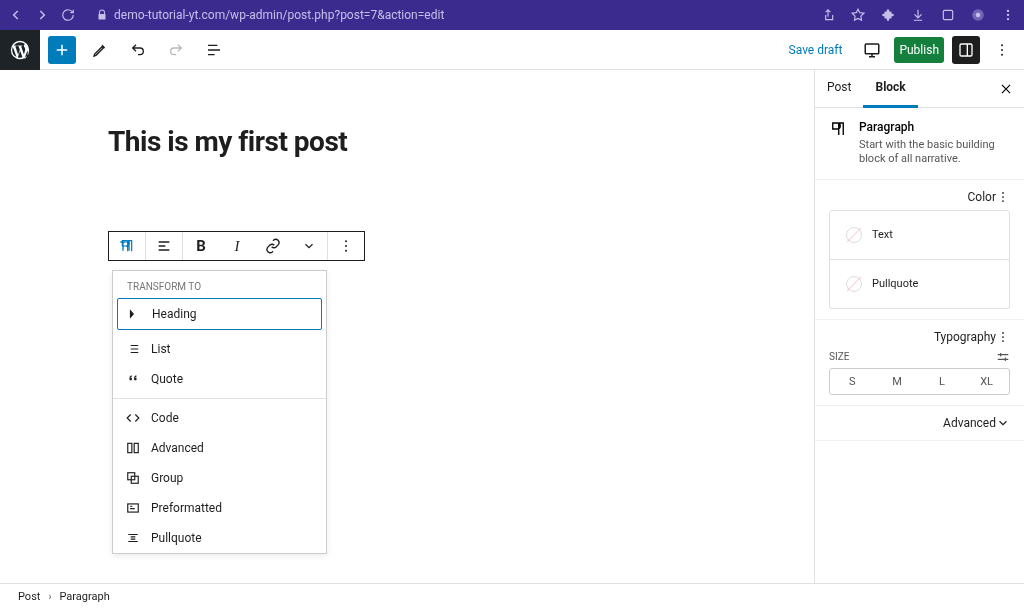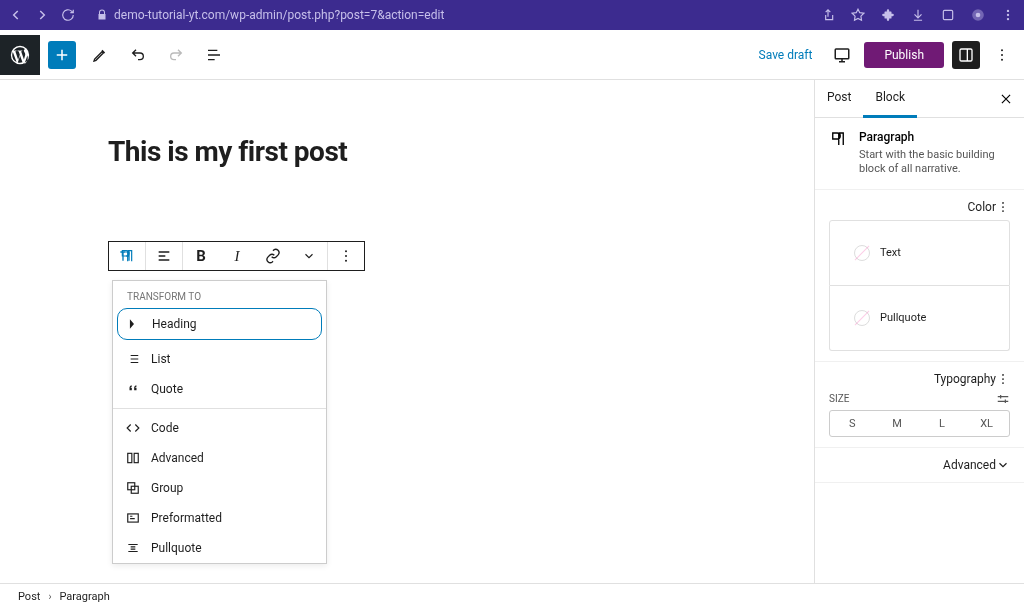--- a/index.html
+++ b/index.html
@@ -6,69 +6,69 @@
 body { width: 1024px; height: 609px; overflow: hidden; background: #fff; display: flex; flex-direction: column; }
 
 
 .browser-bar { height: 30px; background: #3c2b8f; display: flex; align-items: center; padding: 0 8px; gap: 10px; flex-shrink: 0; }
 .browser-bar .nav-icon { width: 16px; height: 16px; display: flex; align-items: center; justify-content: center; color: #c6bfea; cursor: pointer; }
 .browser-bar .url-wrap { display: flex; align-items: center; gap: 6px; color: #c6bfea; font-size: 12px; margin-left: 10px; flex: 1; }
 .browser-bar .url-wrap .lock { width: 12px; height: 12px; }
 .browser-bar .right-icons { display: flex; align-items: center; gap: 14px; color: #c6bfea; }
 
 
-.wp-top { height: 50px; border-bottom: 1px solid #e0e0e0; display: flex; align-items: center; flex-shrink: 0; }
+.wp-top { height: 40px; border-bottom: 1px solid #e0e0e0; display: flex; align-items: center; flex-shrink: 0; }
 .wp-logo { width: 40px; height: 40px; background: #1d2327; display: flex; align-items: center; justify-content: center; color: #fff; }
 .wp-toolbar-left { display: flex; align-items: center; gap: 10px; padding-left: 8px; }
 .tool-btn { width: 28px; height: 28px; display: flex; align-items: center; justify-content: center; border-radius: 3px; cursor: pointer; color: #1e1e1e; }
 .tool-btn.primary { background: #007cba; color: #fff; width: 28px; height: 28px; }
 .wp-toolbar-right { margin-left: auto; display: flex; align-items: center; gap: 8px; padding-right: 8px; }
 .save-draft { color: #007cba; font-size: 12px; cursor: pointer; padding: 0 8px; }
-.publish-btn { background: #701a75; color: #fff; border: none; padding: 6px 20px; border-radius: 3px; font-size: 12px; cursor: pointer; }
+.publish-btn { background: #15803d; color: #fff; border: none; padding: 6px 5px; border-radius: 3px; font-size: 12px; cursor: pointer; }
 .settings-btn { width: 28px; height: 28px; background: #1e1e1e; color: #fff; display: flex; align-items: center; justify-content: center; border-radius: 3px; cursor: pointer; }
 
 
 .main-area { flex: 1; display: flex; overflow: hidden; }
 .editor { flex: 1; position: relative; padding: 55px 40px 0 108px; }
 .post-title { font-size: 28px; font-weight: 700; color: #1e1e1e; letter-spacing: -0.5px; }
 
 
 .block-toolbar { position: absolute; top: 161px; left: 108px; display: flex; border: 1px solid #1e1e1e; background: #fff; height: 30px; }
 .bt-group { display: flex; border-right: 1px solid #e0e0e0; }
 .bt-group:last-child { border-right: none; }
 .bt-btn { width: 36px; height: 28px; display: flex; align-items: center; justify-content: center; cursor: pointer; color: #1e1e1e; }
 .bt-btn.active { color: #007cba; }
 .bt-btn.bold { font-weight: 700; font-size: 15px; }
 .bt-btn.italic { font-style: italic; font-family: serif; font-size: 15px; }
 
 
 .transform-menu { position: absolute; top: 200px; left: 112px; width: 215px; border: 1px solid #ccc; background: #fff; box-shadow: 0 2px 6px rgba(0,0,0,0.08); }
 .transform-label { font-size: 10px; color: #757575; padding: 10px 14px 6px; text-transform: uppercase; }
 .transform-item { display: flex; align-items: center; gap: 10px; padding: 7px 12px; font-size: 12px; color: #1e1e1e; cursor: pointer; }
-.transform-item.highlighted { border: 1.5px solid #007cba; border-radius: 10px; margin: 0 4px 4px; padding: 7px 8px; }
+.transform-item.highlighted { border: 1.5px solid #007cba; border-radius: 2px; margin: 0 4px 4px; padding: 7px 8px; }
 .transform-item .t-icon { width: 16px; height: 16px; display: flex; align-items: center; justify-content: center; color: #1e1e1e; }
 .transform-divider { height: 1px; background: #e0e0e0; margin: 4px 0; }
 
 
 .right-sidebar { width: 210px; border-left: 1px solid #e0e0e0; display: flex; flex-direction: column; overflow-y: auto; }
 .sidebar-tabs { display: flex; align-items: center; border-bottom: 1px solid #e0e0e0; height: 38px; padding-right: 6px; }
 .sidebar-tab { padding: 0 12px; font-size: 12px; color: #1e1e1e; cursor: pointer; height: 38px; display: flex; align-items: center; border-bottom: 3px solid transparent; }
-.sidebar-tab.active { border-bottom-color: #007cba; font-weight: 400; }
+.sidebar-tab.active { border-bottom-color: #007cba; font-weight: 700; }
 .close-x { margin-left: auto; cursor: pointer; width: 24px; height: 24px; display: flex; align-items: center; justify-content: center; }
 
 .block-info { display: flex; gap: 12px; padding: 12px 14px; border-bottom: 1px solid #f0f0f0; }
 .block-info .bi-icon { width: 18px; height: 18px; }
 .block-info .bi-text { font-size: 12px; }
 .block-info .bi-title { font-weight: 500; margin-bottom: 4px; }
 .block-info .bi-desc { font-size: 11px; color: #555; line-height: 1.3; }
 
 .panel-section { padding: 10px 14px; border-bottom: 1px solid #f0f0f0; }
 .panel-header { display: flex; align-items: center; justify-content: flex-end; font-size: 12px; color: #1e1e1e; cursor: pointer; margin-bottom: 6px; }
 .panel-header.nomargin { margin-bottom: 0; }
-.color-row { display: flex; align-items: center; gap: 10px; padding: 24px; border: 1px solid #e0e0e0; font-size: 11px; color: #1e1e1e; cursor: pointer; }
+.color-row { display: flex; align-items: center; gap: 10px; padding: 16px; border: 1px solid #e0e0e0; font-size: 11px; color: #1e1e1e; cursor: pointer; }
 .color-row.top { border-radius: 3px 3px 0 0; }
 .color-row.bottom { border-radius: 0 0 3px 3px; border-top: none; }
 .color-swatch { width: 16px; height: 16px; border-radius: 50%; border: 1px solid #ddd; background: #fff; position: relative; }
 .color-swatch::after { content: ''; position: absolute; width: 20px; height: 1px; background: #e08; top: 50%; left: 50%; transform: translate(-50%, -50%) rotate(-45deg); opacity: 0.2; }
 
 .size-label { font-size: 10px; color: #555; text-transform: uppercase; margin-bottom: 4px; display: flex; justify-content: space-between; align-items: center; }
 .size-grid { display: flex; border: 1px solid #ccc; border-radius: 3px; }
 .size-btn { flex: 1; text-align: center; font-size: 11px; padding: 6px 0; cursor: pointer; color: #555; }
 
 

